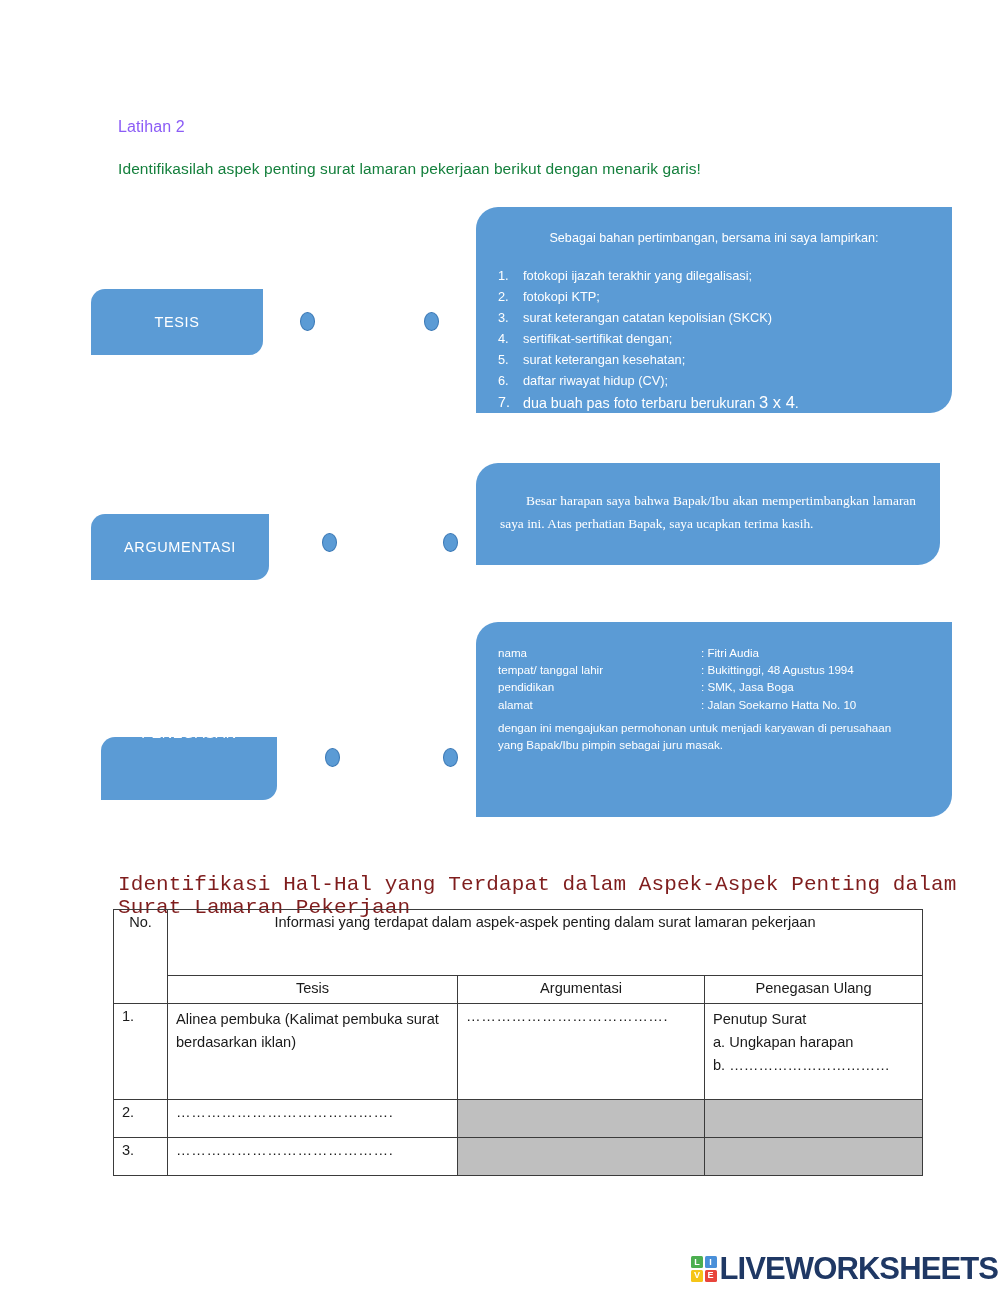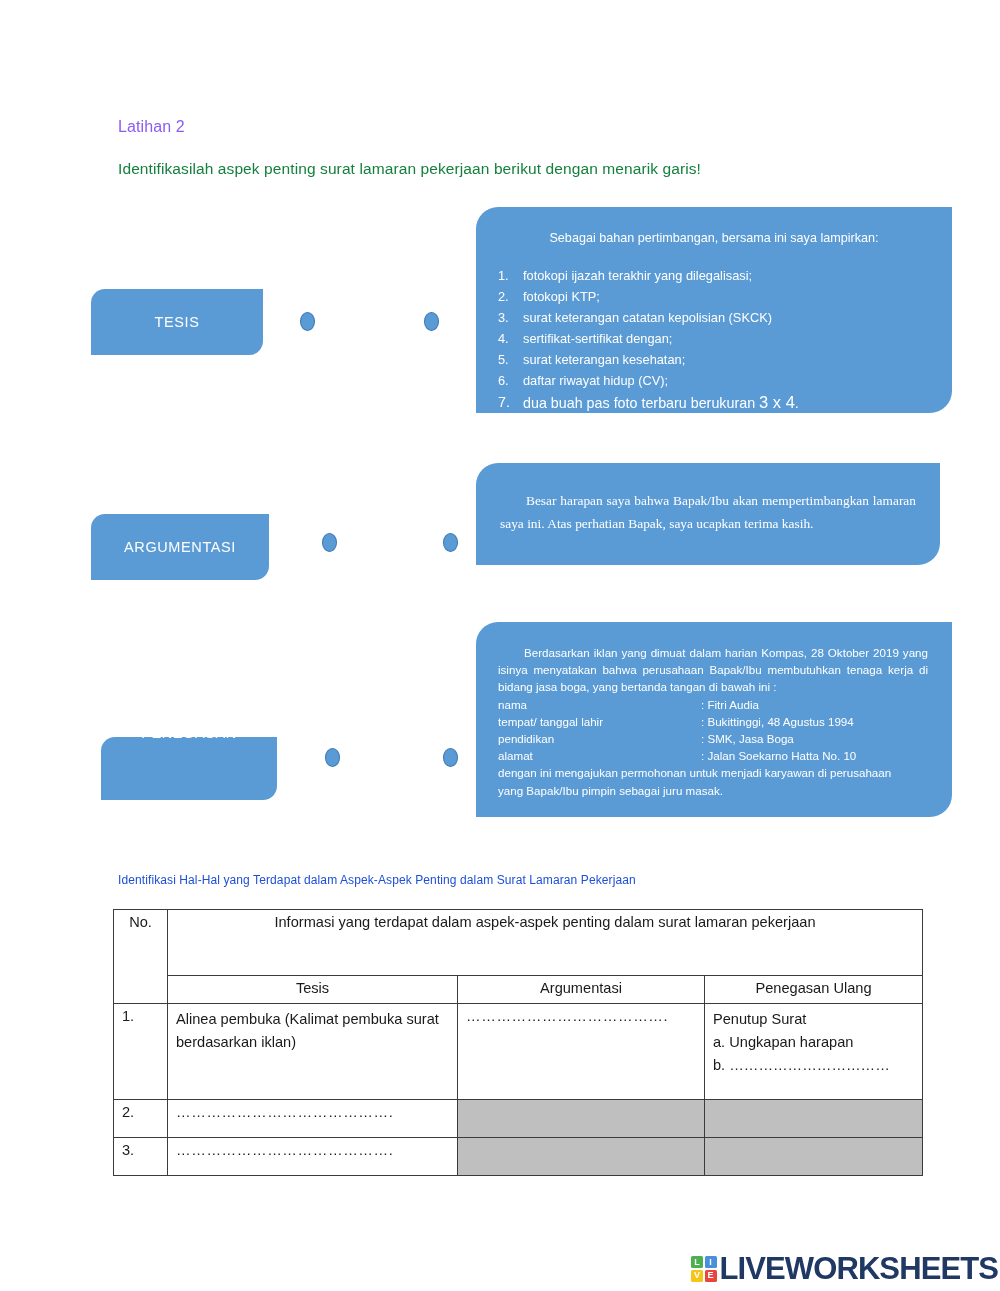--- a/index.html
+++ b/index.html
@@ -108,30 +108,31 @@
 
   
   .b3 { padding: 22px 24px 0 22px; font-size: 11.6px; line-height: 17.2px; }
   .b3 .para { text-align: justify; text-align-last: left; margin: 0; }
   .b3 .para .indent { display:inline-block; width: 26px; }
   .b3-rows { margin-top: 0px; }
   .b3-row { display: flex; line-height: 17.2px; }
   .b3-row .k { width: 203px; flex: 0 0 203px; }
   .b3-row .v { flex: 1 1 auto; }
   .b3-cont { padding-left: 218px; line-height: 17.2px; }
-  .b3-tail { text-align: justify; text-align-last: left; }
+  .b3-tail { margin-top: 6px; text-align: justify; text-align-last: left; }
   .b3-tail .l2 { display:block; }
 
   
   #table-caption {
     position: absolute;
     left: 118px; top: 873px;
-    font-size: 12px;
-    color: #1d4ed8;
+    font-size: 21px;
+    color: #7f1d1d;
     letter-spacing: 0.1px;
+    font-family: Liberation Mono, monospace;
   }
 
   #tbl {
     position: absolute;
     left: 113px; top: 909px;
     width: 758px;
     border-collapse: collapse;
     table-layout: fixed;
   }
   #tbl td, #tbl th {
@@ -235,21 +236,20 @@
 
   <div class="label-box" style="left:101px; top:737px; width:176px; height:63px; flex-direction:column;gap:48px;">
     <span>PENEGASAN</span>
     <span>ULANG</span>
   </div>
   <div class="dot" style="left:325px; top:748px;"></div>
   <div class="dot" style="left:443px; top:748px;"></div>
 
   <div class="content-box" style="left:476px; top:622px; width:476px; height:195px;">
     <div class="b3">
-      <p class="para"><span class="indent"></span><span>Berdasarkan iklan  yang dimuat dalam harian Kompas, 28 Oktober  2019 yang isinya  menyatakan bahwa perusahaan Bapak/Ibu membutuhkan tenaga kerja di bidang jasa boga,  yang bertanda tangan di bawah ini :</span></p>
       <div class="b3-rows">
         <div class="b3-row">
           <span class="k">nama</span>
           <span class="v">:  Fitri Audia</span>
         </div>
         <div class="b3-row">
           <span class="k">tempat/ tanggal lahir</span>
           <span class="v">:  Bukittinggi, 48 Agustus 1994</span>
         </div>
         <div class="b3-row">

